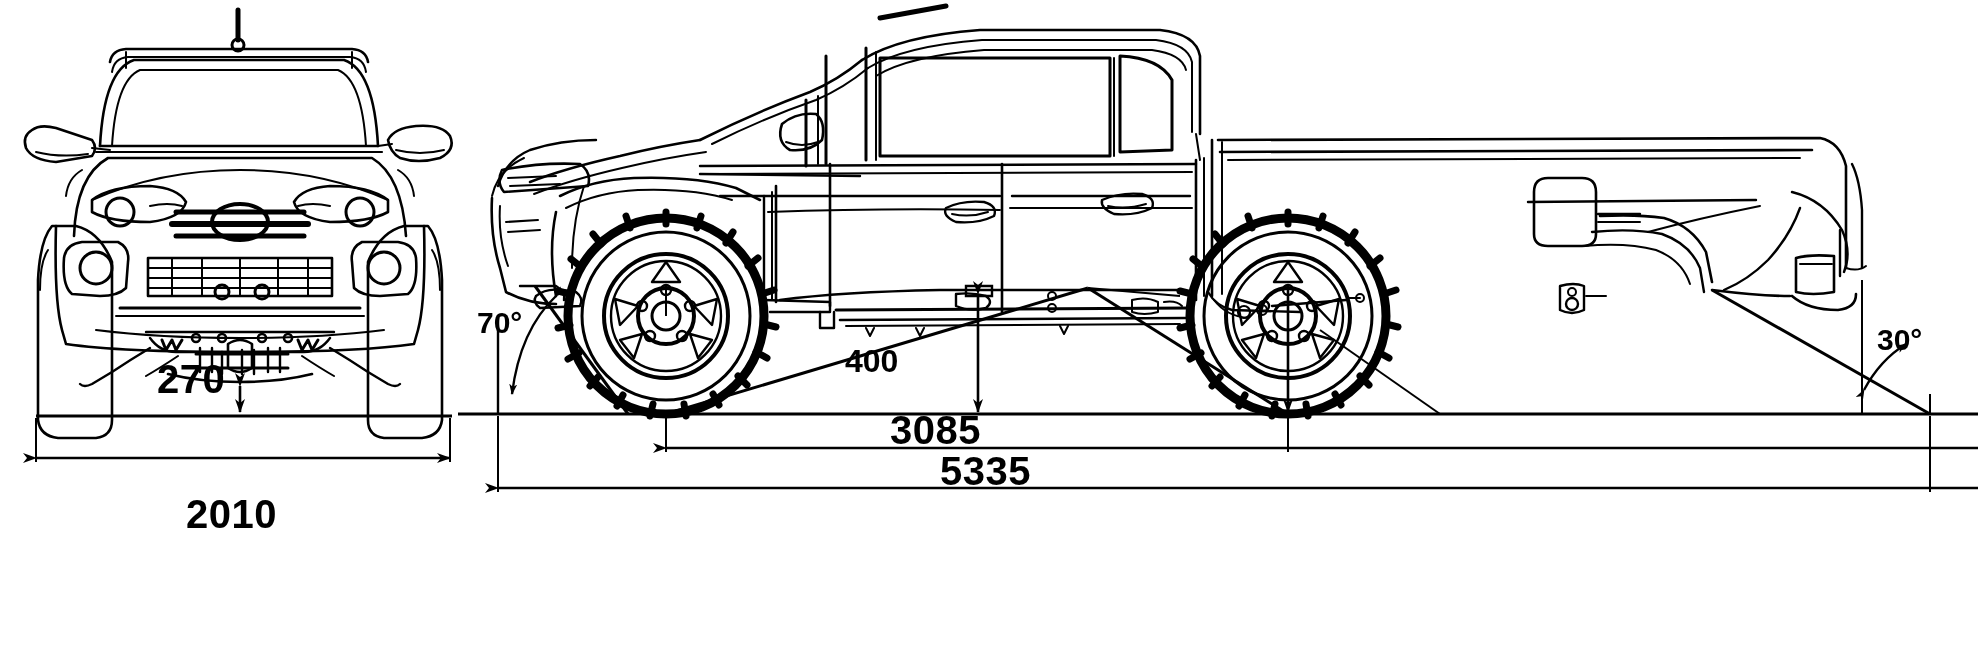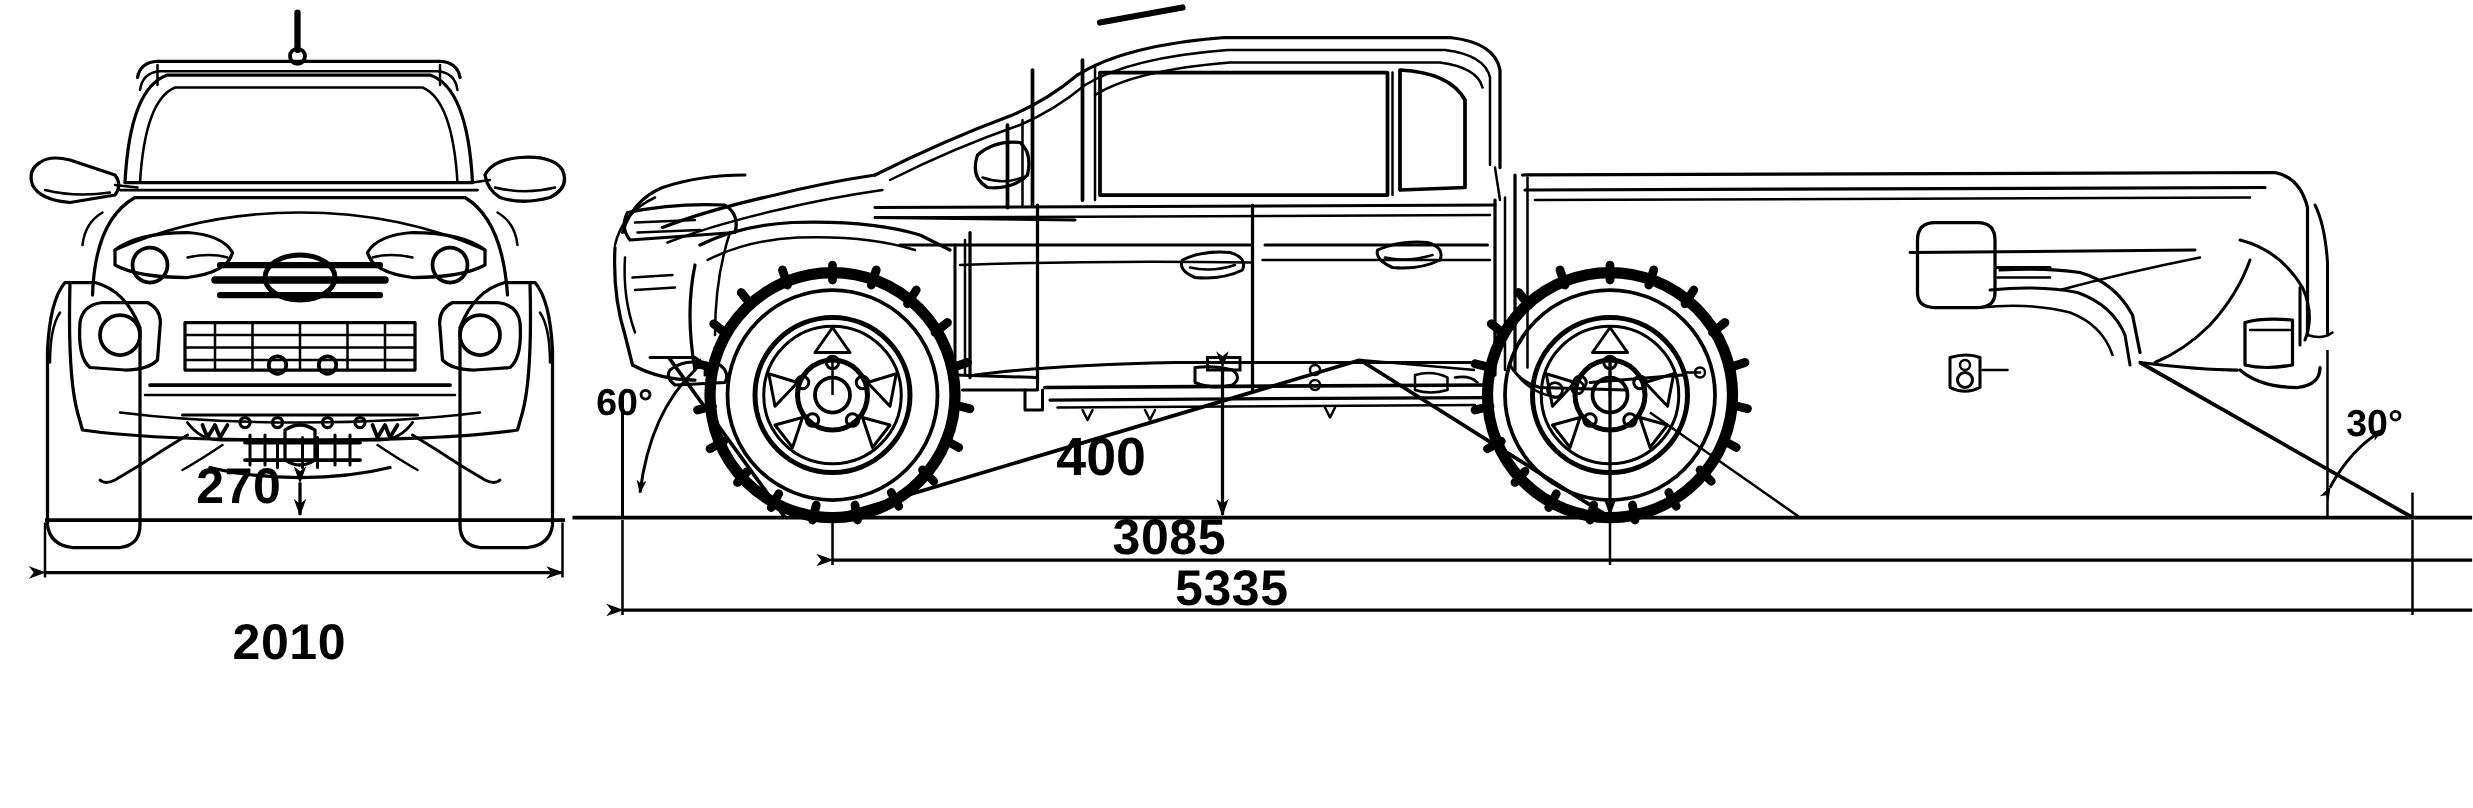--- a/index.html
+++ b/index.html
@@ -26,24 +26,24 @@
   }
   .dim-label {
     position: absolute;
     font-family: "Liberation Sans", sans-serif;
     font-weight: bold;
     color: #000000;
     white-space: nowrap;
     line-height: 1;
   }
   .dim-major { font-size: 40px; letter-spacing: 0.5px; }
-  .dim-medium { font-size: 43px; }
+  .dim-medium { font-size: 32px; }
   .dim-angle { font-size: 30px; }
   .lbl-2010 { left: 186px;  top: 494px; }
-  .lbl-270  { left: 157px;  top: 369px; }
+  .lbl-270  { left: 157px;  top: 359px; }
   .lbl-5335 { left: 940px;  top: 451px; }
   .lbl-3085 { left: 890px;  top: 410px; }
   .lbl-400  { left: 845px;  top: 345px; }
   .lbl-40   { left: 477px;  top: 308px; }
   .lbl-30   { left: 1877px; top: 325px; }
 </style>
 </head>
 <body>
 
 <div id="page">
@@ -351,17 +351,17 @@
   <div class="dim-label dim-major lbl-2010">2010</div>
 
   <div class="dim-label dim-major lbl-270">270</div>
 
   <div class="dim-label dim-major lbl-5335">5335</div>
 
   <div class="dim-label dim-major lbl-3085">3085</div>
 
   <div class="dim-label dim-medium lbl-400">400</div>
 
-  <div class="dim-label dim-angle lbl-40">60°</div>
+  <div class="dim-label dim-angle lbl-40">70°</div>
 
   <div class="dim-label dim-angle lbl-30">30°</div>
 
 </div>
 
 </body></html>

